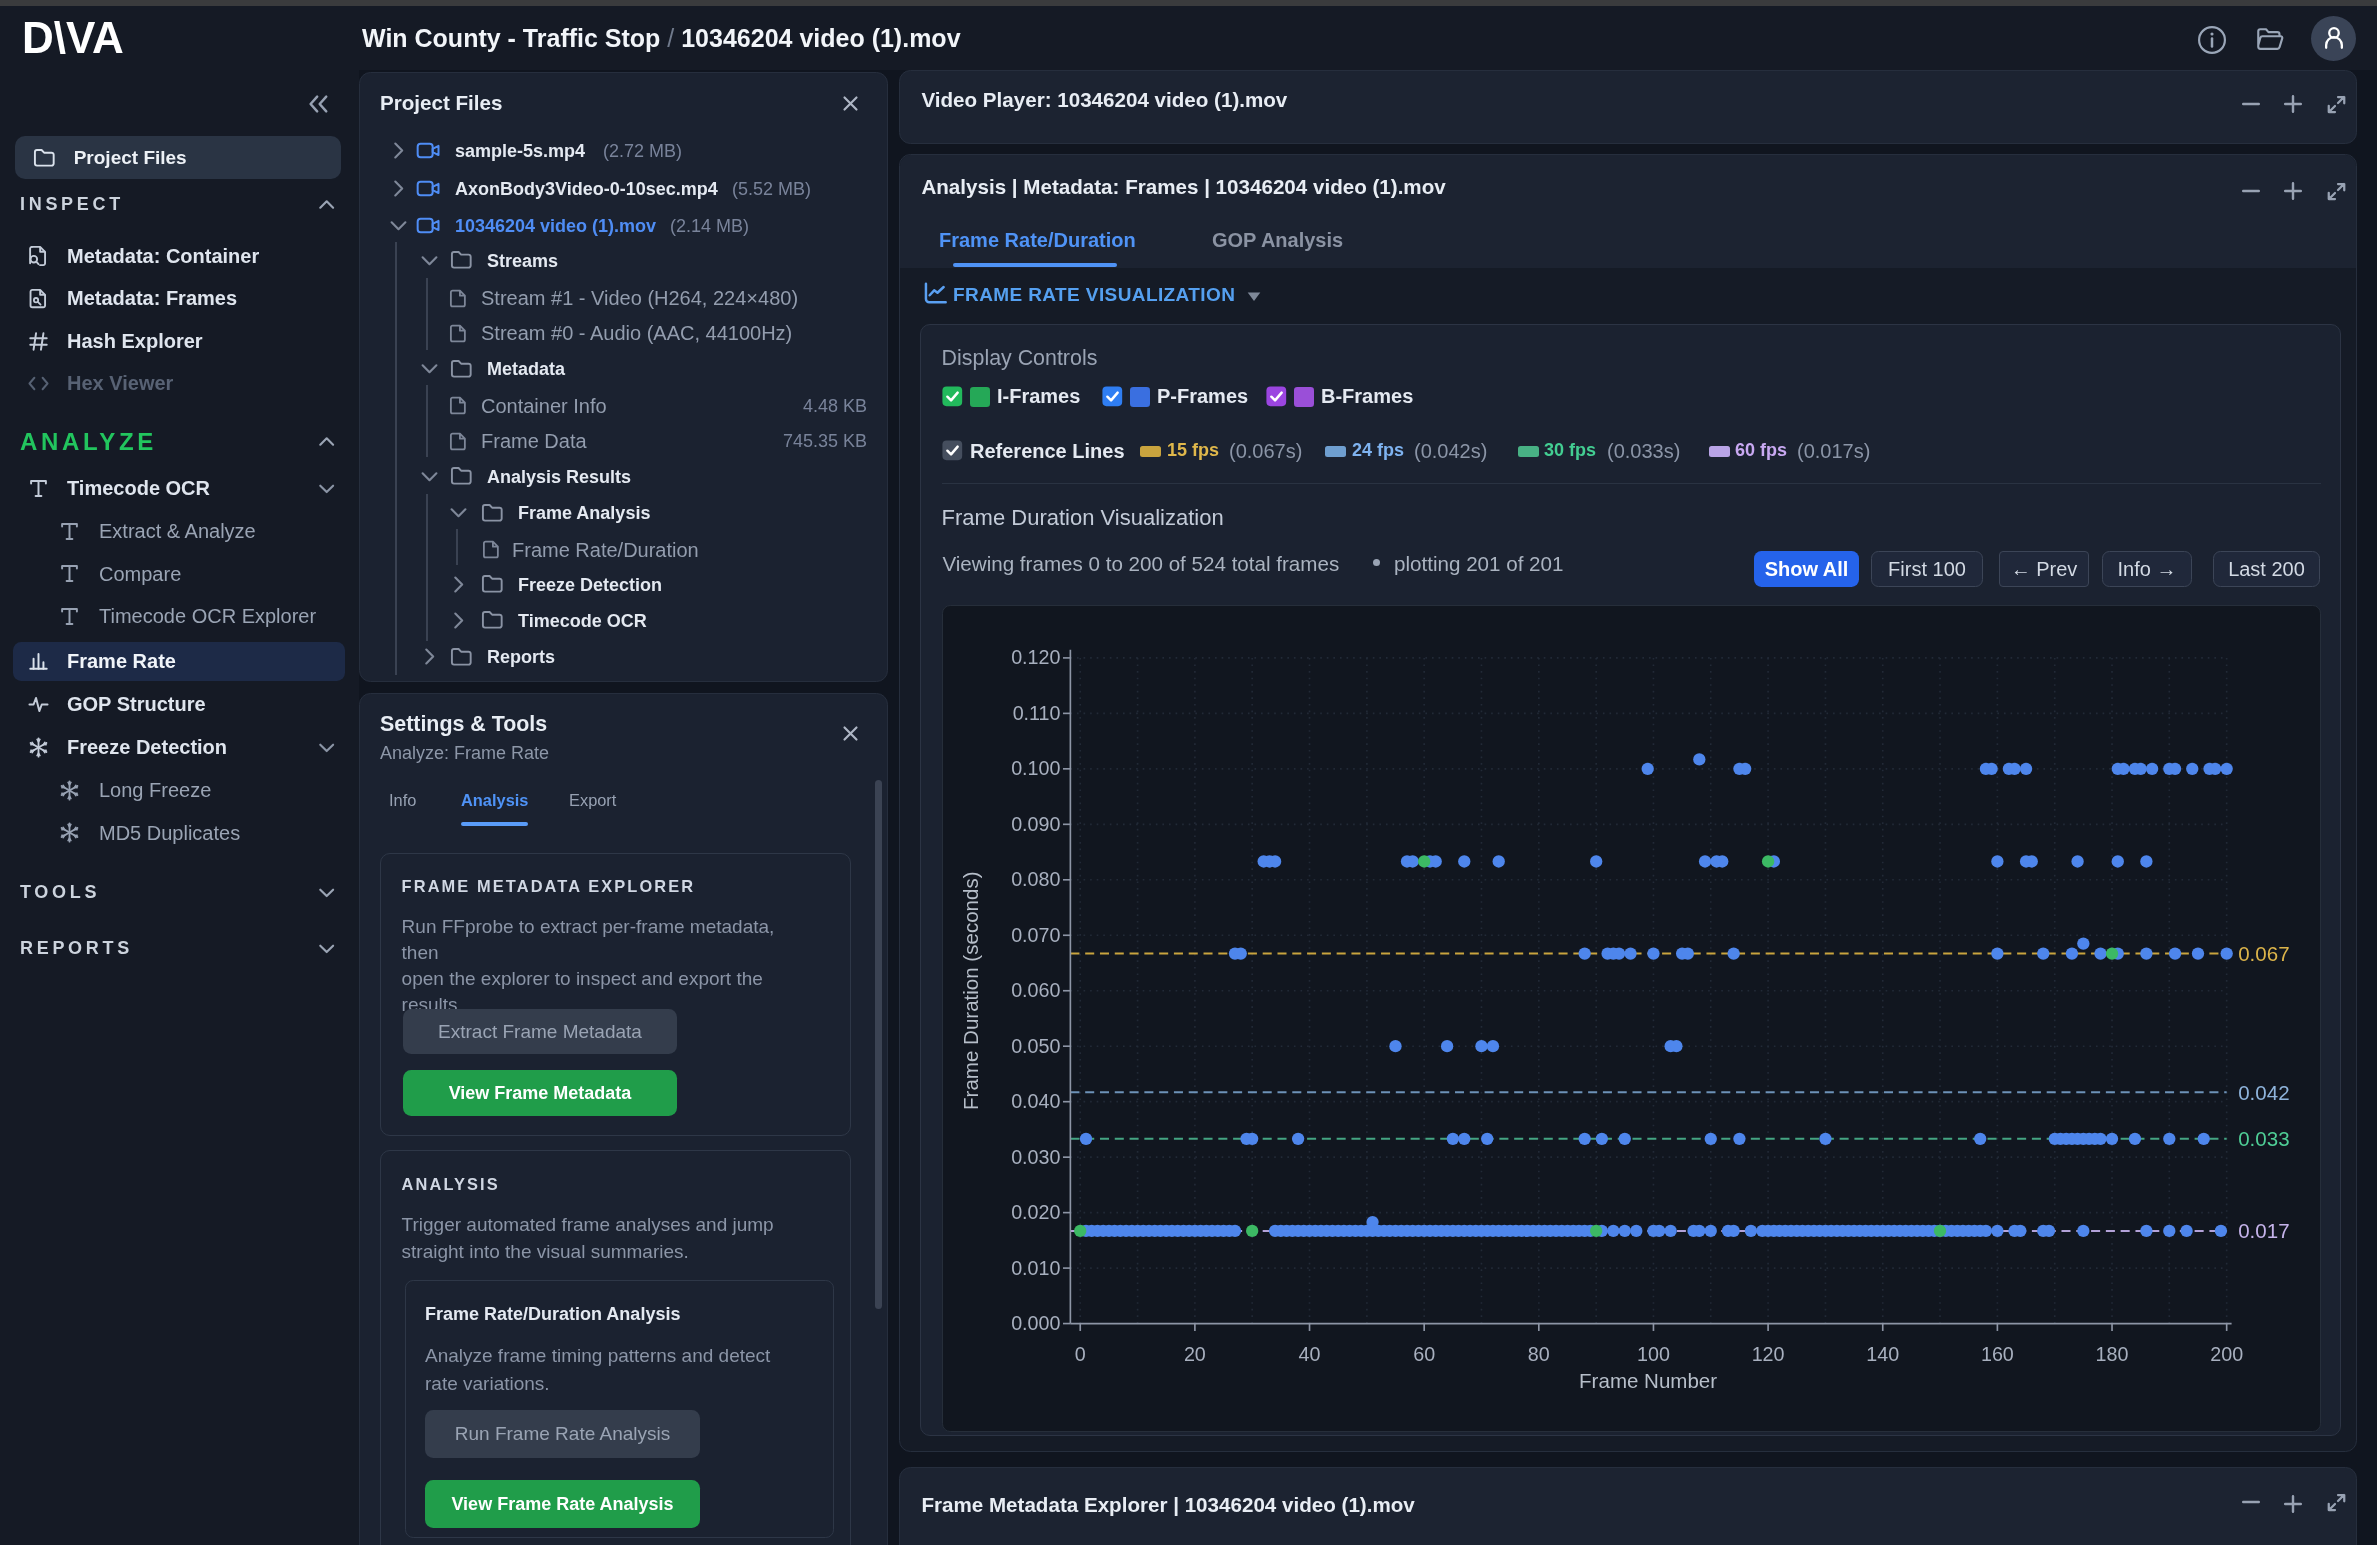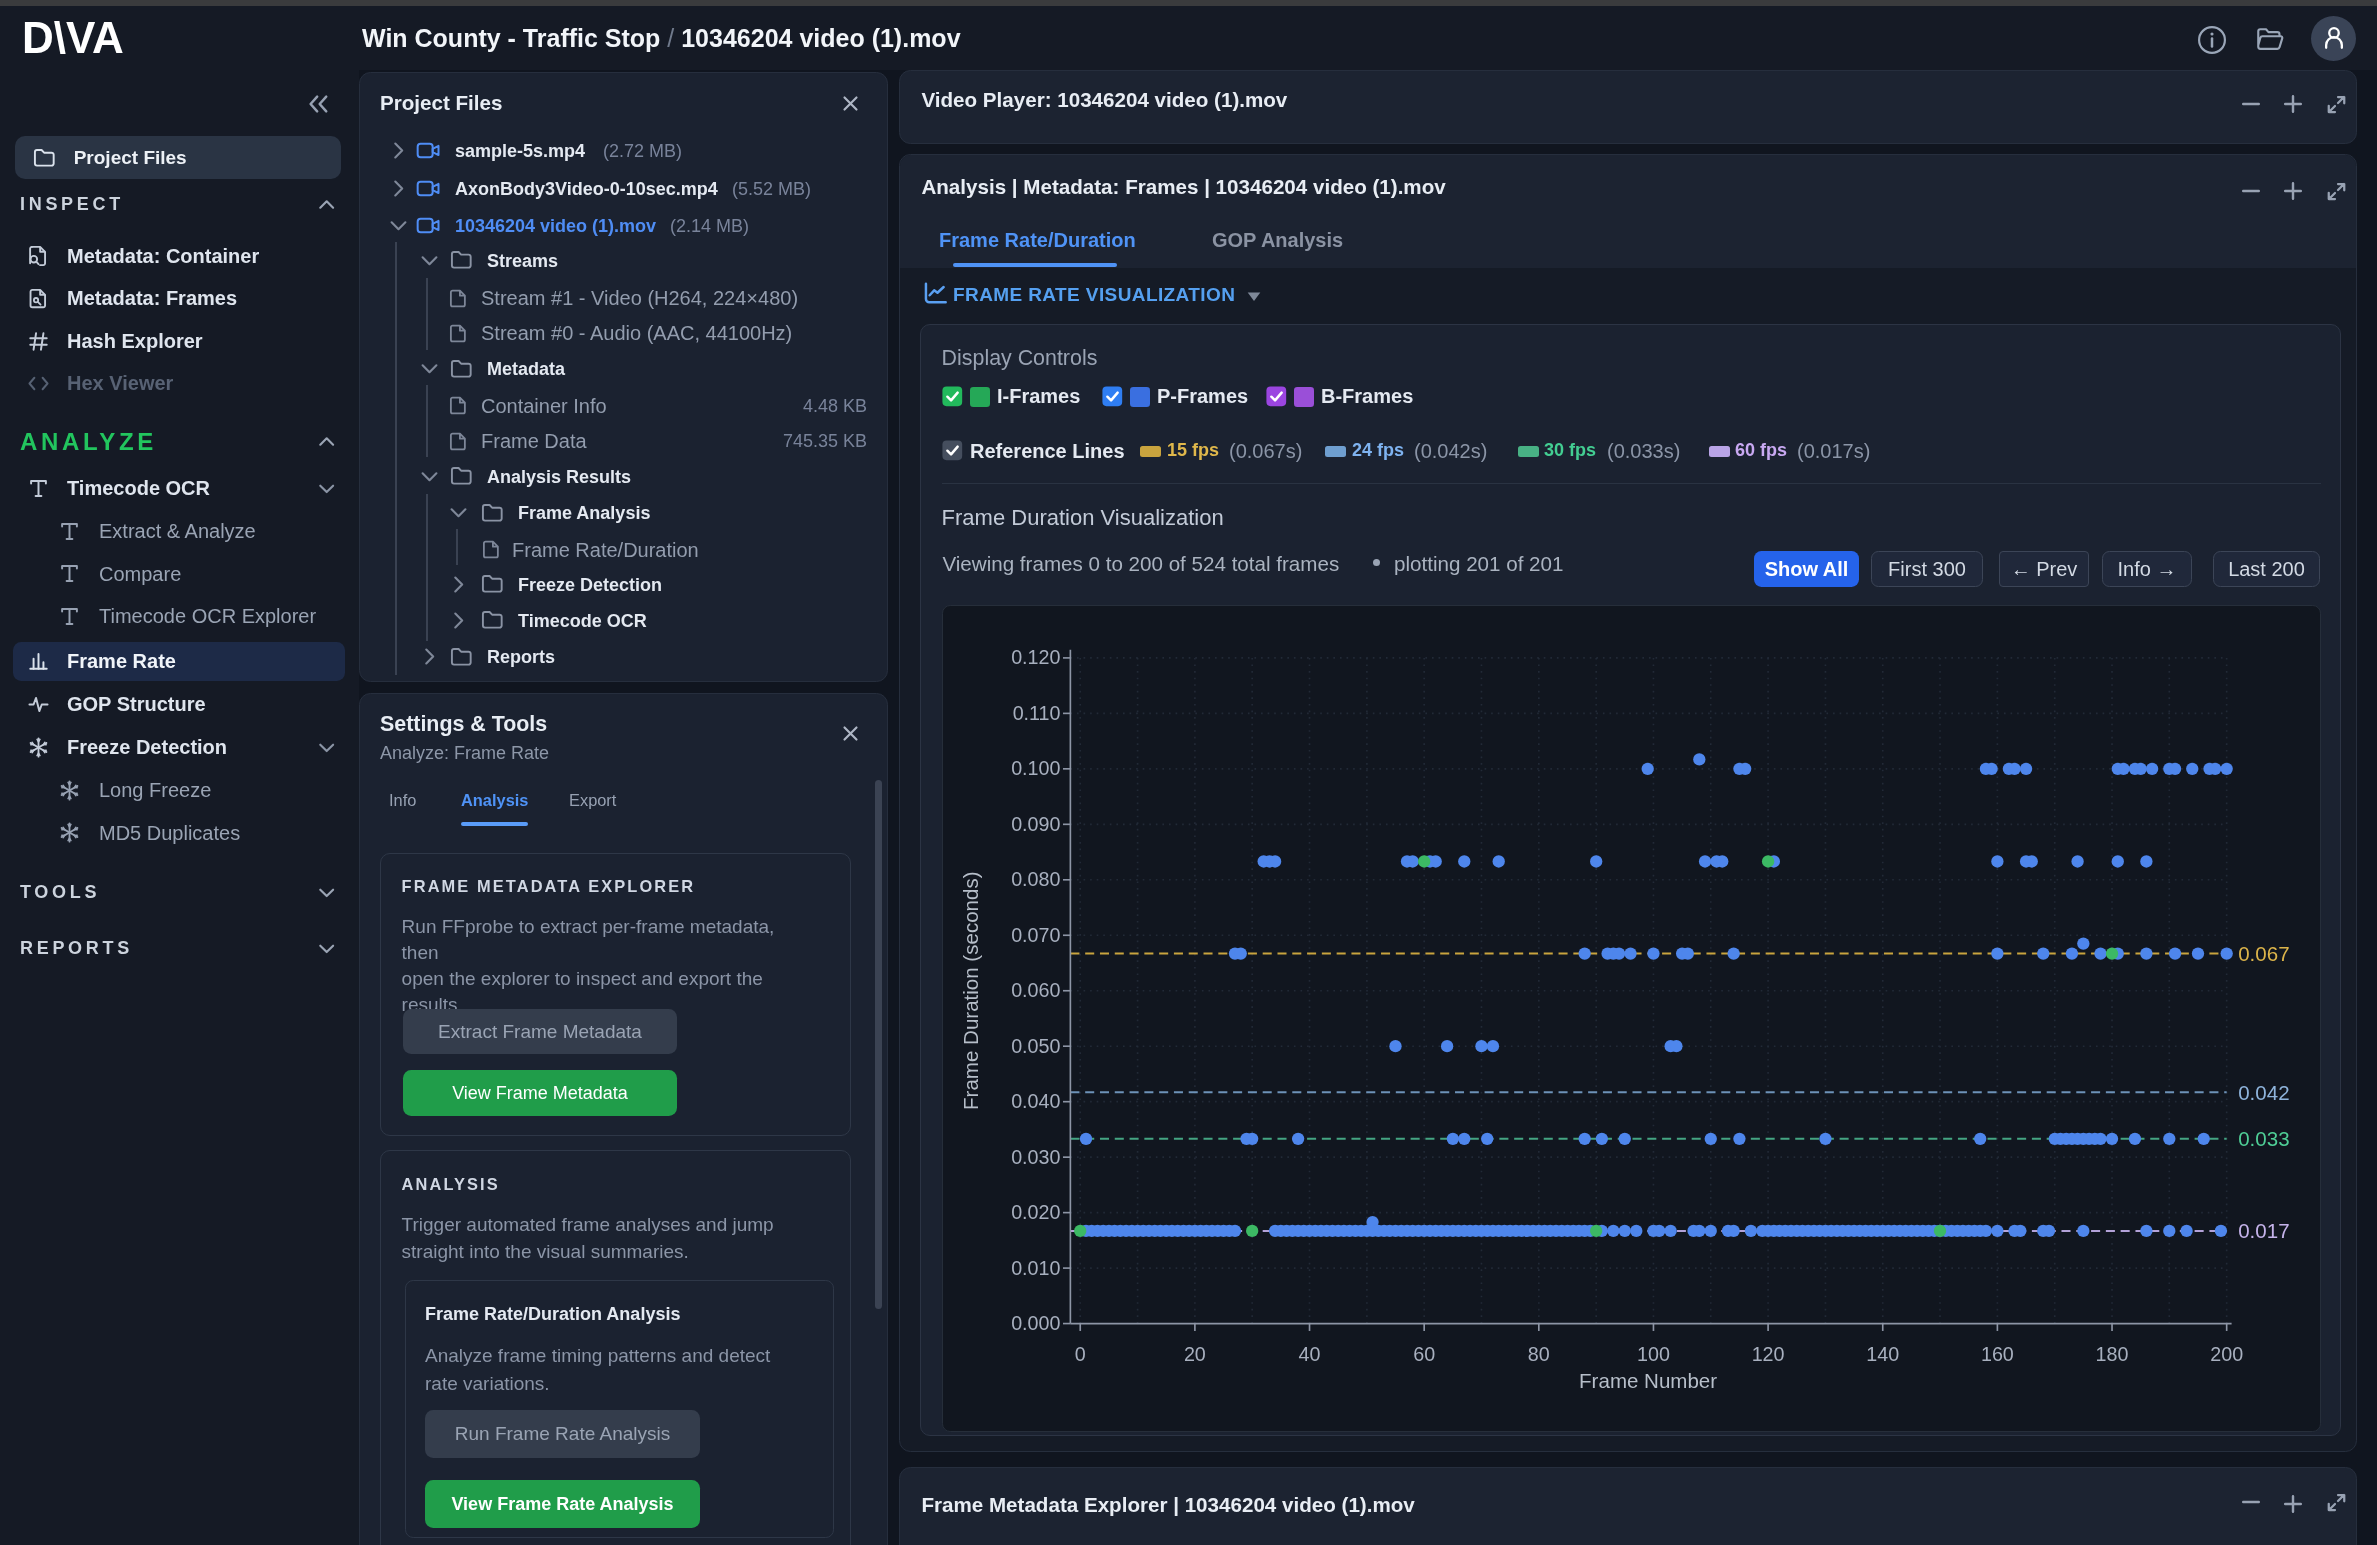--- a/index.html
+++ b/index.html
@@ -291,21 +291,21 @@
         <path d="M7.800000000000001 7.800000000000001 L22.2 22.2 M22.2 7.800000000000001 L7.800000000000001 22.2" stroke="#aeb6c4" stroke-width="2.6" stroke-linecap="round"></path>
       </svg></div>
     <div class="abs" style="left:29px;top:95px;font-size:16.4px;line-height:23px;color:#97a1b2;white-space:nowrap;">Info</div>
     <div class="abs" style="left:101px;top:95px;font-size:16.4px;line-height:23px;font-weight:700;color:#4f93f6;white-space:nowrap;">Analysis</div>
     <div class="abs" style="left:101px;top:128px;width:67px;height:4.1px;border-radius:2.1px;background:#5a9cf8"></div>
     <div class="abs" style="left:209px;top:95px;font-size:16.4px;line-height:23px;color:#97a1b2;white-space:nowrap;">Export</div>
     <div class="abs" style="left:20px;top:159px;width:471px;height:283px;border:0.8px solid #2e3747;border-radius:10px">
       <div class="abs" style="left:20.6px;top:21.4px;font-size:16.4px;line-height:23px;font-weight:700;letter-spacing:2.1px;color:#d0d7e3;white-space:nowrap;">FRAME METADATA EXPLORER</div>
       <div class="abs" style="left:20.6px;top:60px;width:415px;font-size:19px;line-height:26px;color:#8b95a7">Run FFprobe to extract per-frame metadata, then<br>open the explorer to inspect and export the<br>results.</div>
       <div class="abs cc" style="left:22px;top:155px;width:274px;height:45px;border-radius:8.2px;background:#343d4c;justify-content:center;font-size:19px;color:#9aa4b4">Extract Frame Metadata</div>
-      <div class="abs cc" style="left:22px;top:216px;width:274px;height:46px;border-radius:8.2px;background:#209d4a;justify-content:center;font-size:18px;font-weight:400;color:#fff">View Frame Metadata</div>
+      <div class="abs cc" style="left:22px;top:216px;width:274px;height:46px;border-radius:8.2px;background:#209d4a;justify-content:center;font-size:18px;font-weight:700;color:#fff">View Frame Metadata</div>
     </div>
     <div class="abs" style="left:20px;top:456px;width:471px;height:427px;border:0.8px solid #2e3747;border-radius:10px">
       <div class="abs" style="left:20.6px;top:22px;font-size:16.4px;line-height:23px;font-weight:700;letter-spacing:2.1px;color:#d0d7e3;white-space:nowrap;">ANALYSIS</div>
       <div class="abs" style="left:20.6px;top:60px;width:423px;font-size:19px;line-height:27px;color:#8b95a7">Trigger automated frame analyses and jump<br>straight into the visual summaries.</div>
       <div class="abs" style="left:24px;top:129px;width:429px;height:258px;border:0.8px solid #2e3747;border-radius:8.2px">
         <div class="abs" style="left:19px;top:21.4px;font-size:18px;line-height:25px;font-weight:700;color:#e4e9f1;white-space:nowrap;">Frame Rate/Duration Analysis</div>
         <div class="abs" style="left:19px;top:61px;width:390px;font-size:19px;line-height:28px;color:#8b95a7">Analyze frame timing patterns and detect<br>rate variations.</div>
         <div class="abs cc" style="left:19px;top:129px;width:275px;height:48px;border-radius:8.2px;background:#343d4c;justify-content:center;font-size:19px;color:#9aa4b4">Run Frame Rate Analysis</div>
         <div class="abs cc" style="left:19px;top:199px;width:275px;height:48px;border-radius:8.2px;background:#209d4a;justify-content:center;font-size:18px;font-weight:700;color:#fff;white-space:nowrap">View Frame Rate Analysis</div>
       </div>
@@ -385,21 +385,21 @@
       <div class="abs" style="left:686px;top:113px;font-size:20px;line-height:26px;color:#8b95a7;white-space:nowrap;">(0.033s)</div>
       <div class="abs" style="left:788px;top:121px;width:21.4px;height:10.7px;border-radius:2.5px;background:#b9a4e6"></div>
       <div class="abs" style="left:814px;top:113px;font-size:18px;line-height:25px;font-weight:700;color:#c9a9f2;white-space:nowrap;">60 fps</div>
       <div class="abs" style="left:876px;top:113px;font-size:20px;line-height:26px;color:#8b95a7;white-space:nowrap;">(0.017s)</div>
       <div class="abs" style="left:20.6px;top:158px;width:1379px;height:0.8px;background:#2a3342"></div>
       <div class="abs" style="left:20.6px;top:178px;font-size:22px;line-height:29px;color:#c3cbd8;white-space:nowrap;">Frame Duration Visualization</div>
       <div class="abs" style="left:21.4px;top:225px;font-size:20.6px;line-height:27px;color:#aab3c0;white-space:nowrap;">Viewing frames 0 to 200 of 524 total frames</div>
       <div class="abs" style="left:452px;top:234px;width:7.4px;height:7.4px;border-radius:50%;background:#9aa4b4"></div>
       <div class="abs" style="left:473px;top:225px;font-size:20.6px;line-height:27px;color:#aab3c0;white-space:nowrap;">plotting 201 of 201</div>
       <div class="abs cc" style="left:833px;top:226px;width:105px;height:36px;border-radius:7.4px;background:#2563eb;justify-content:center;font-size:20px;font-weight:700;color:#fff">Show All</div>
-      <div class="abs cc" style="left:950px;top:226px;width:112px;height:36px;border-radius:7.4px;background:#20283a;border:0.8px solid #3c4557;justify-content:center;font-size:20px;color:#d3dae4">First 300</div>
+      <div class="abs cc" style="left:950px;top:226px;width:112px;height:36px;border-radius:7.4px;background:#20283a;border:0.8px solid #3c4557;justify-content:center;font-size:20px;color:#d3dae4">First 100</div>
       <div class="abs cc" style="left:1078px;top:226px;width:90px;height:36px;border-radius:4px;background:#20283a;border:0.8px solid #3c4557;justify-content:center;font-size:20px;color:#d3dae4">← Prev</div>
       <div class="abs cc" style="left:1181px;top:226px;width:90px;height:36px;border-radius:7.4px;background:#20283a;border:0.8px solid #3c4557;justify-content:center;font-size:20px;color:#d3dae4">Info →</div>
       <div class="abs cc" style="left:1292px;top:226px;width:107px;height:36px;border-radius:7.4px;background:#20283a;border:0.8px solid #3c4557;justify-content:center;font-size:20px;color:#d3dae4">Last 200</div>
       <div class="abs" style="left:20.6px;top:280px;width:1379px;height:827px;background:#11161f;border:0.8px solid #262e3a;border-radius:8.2px">
         <svg width="1379" height="827" viewBox="0 0 1678 1006" style="position:absolute;left:0;top:0">
           <line x1="155.0" y1="805.5" x2="1562.0" y2="805.5" stroke="#222a37" stroke-width="2" stroke-dasharray="2 6"></line>
           <line x1="155.0" y1="738.0" x2="1562.0" y2="738.0" stroke="#222a37" stroke-width="2" stroke-dasharray="2 6"></line>
           <line x1="155.0" y1="670.5" x2="1562.0" y2="670.5" stroke="#222a37" stroke-width="2" stroke-dasharray="2 6"></line>
           <line x1="155.0" y1="603.0" x2="1562.0" y2="603.0" stroke="#222a37" stroke-width="2" stroke-dasharray="2 6"></line>
           <line x1="155.0" y1="535.5" x2="1562.0" y2="535.5" stroke="#222a37" stroke-width="2" stroke-dasharray="2 6"></line>

